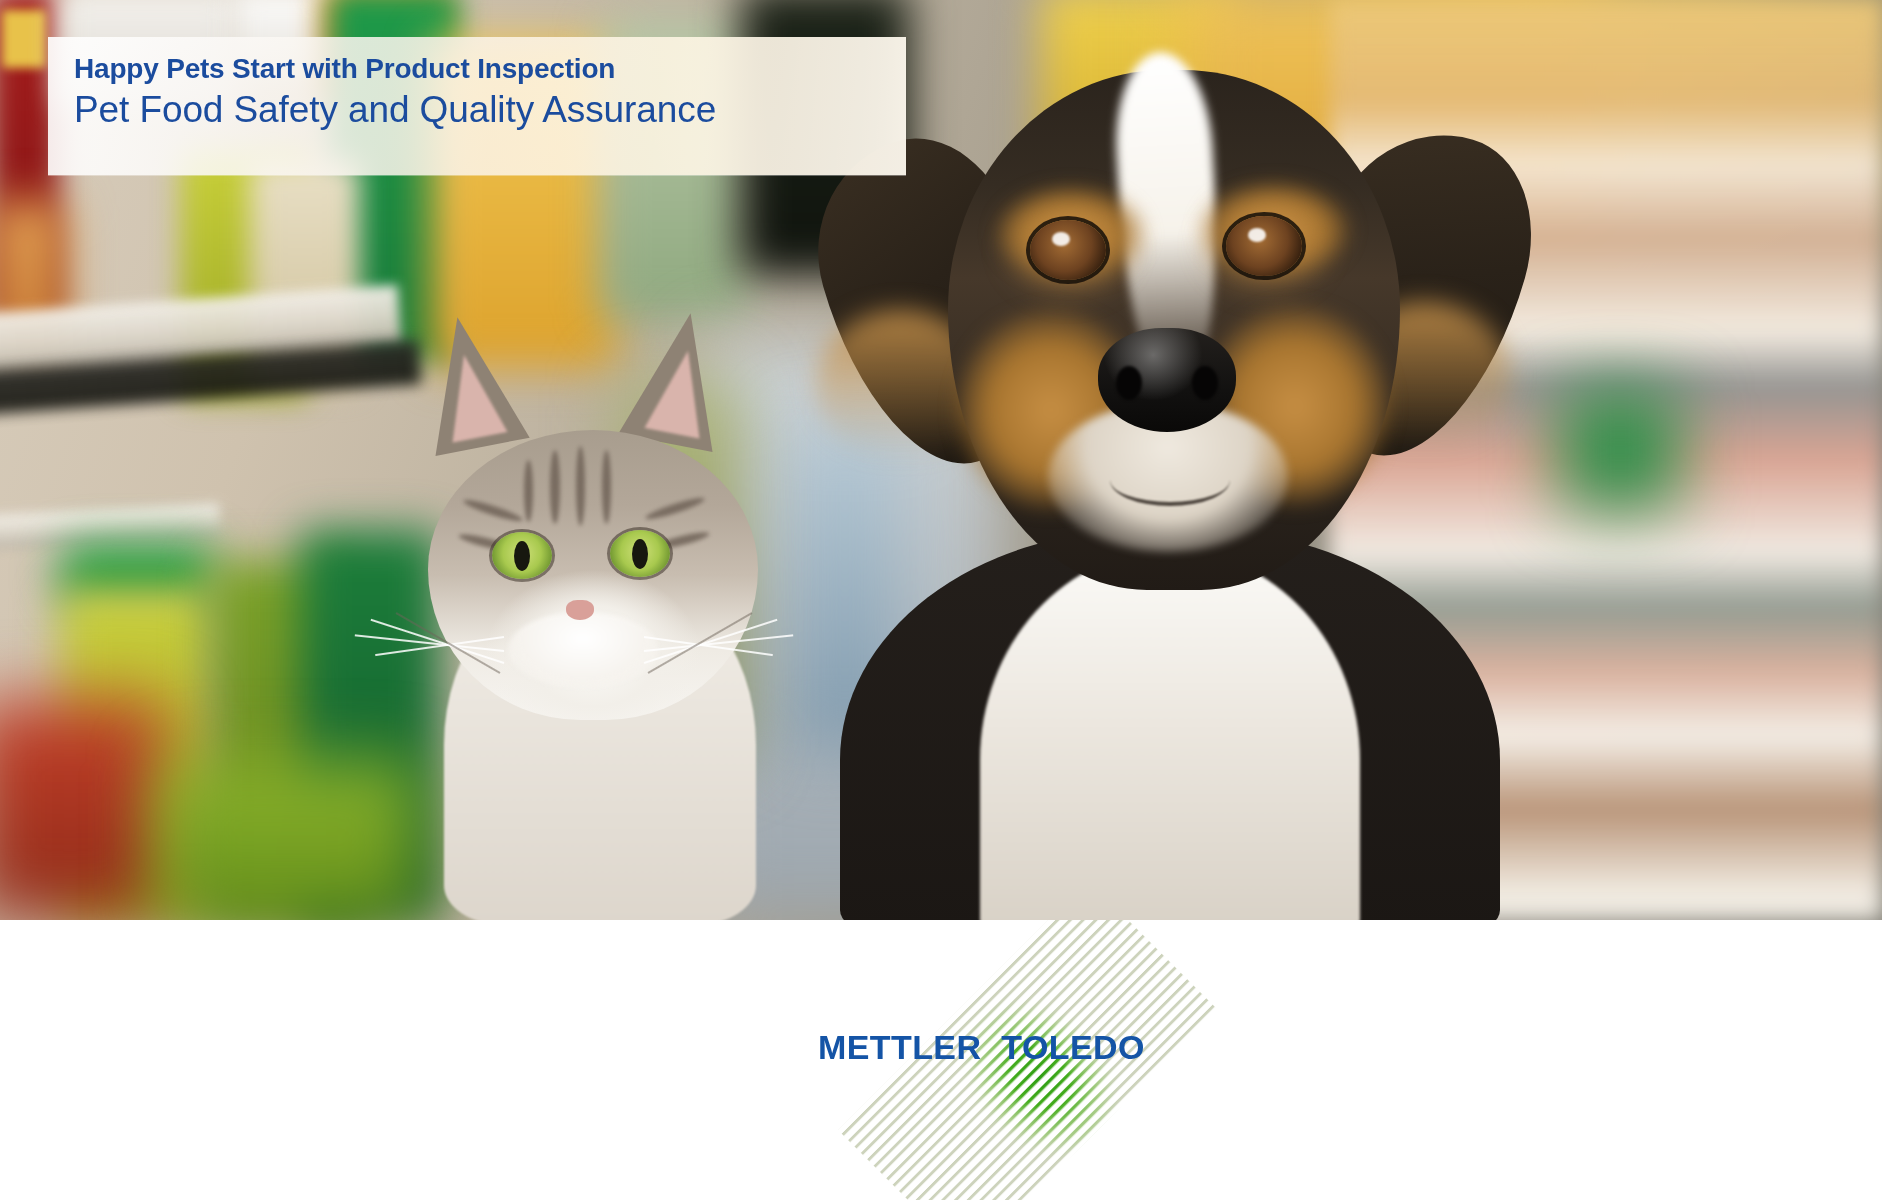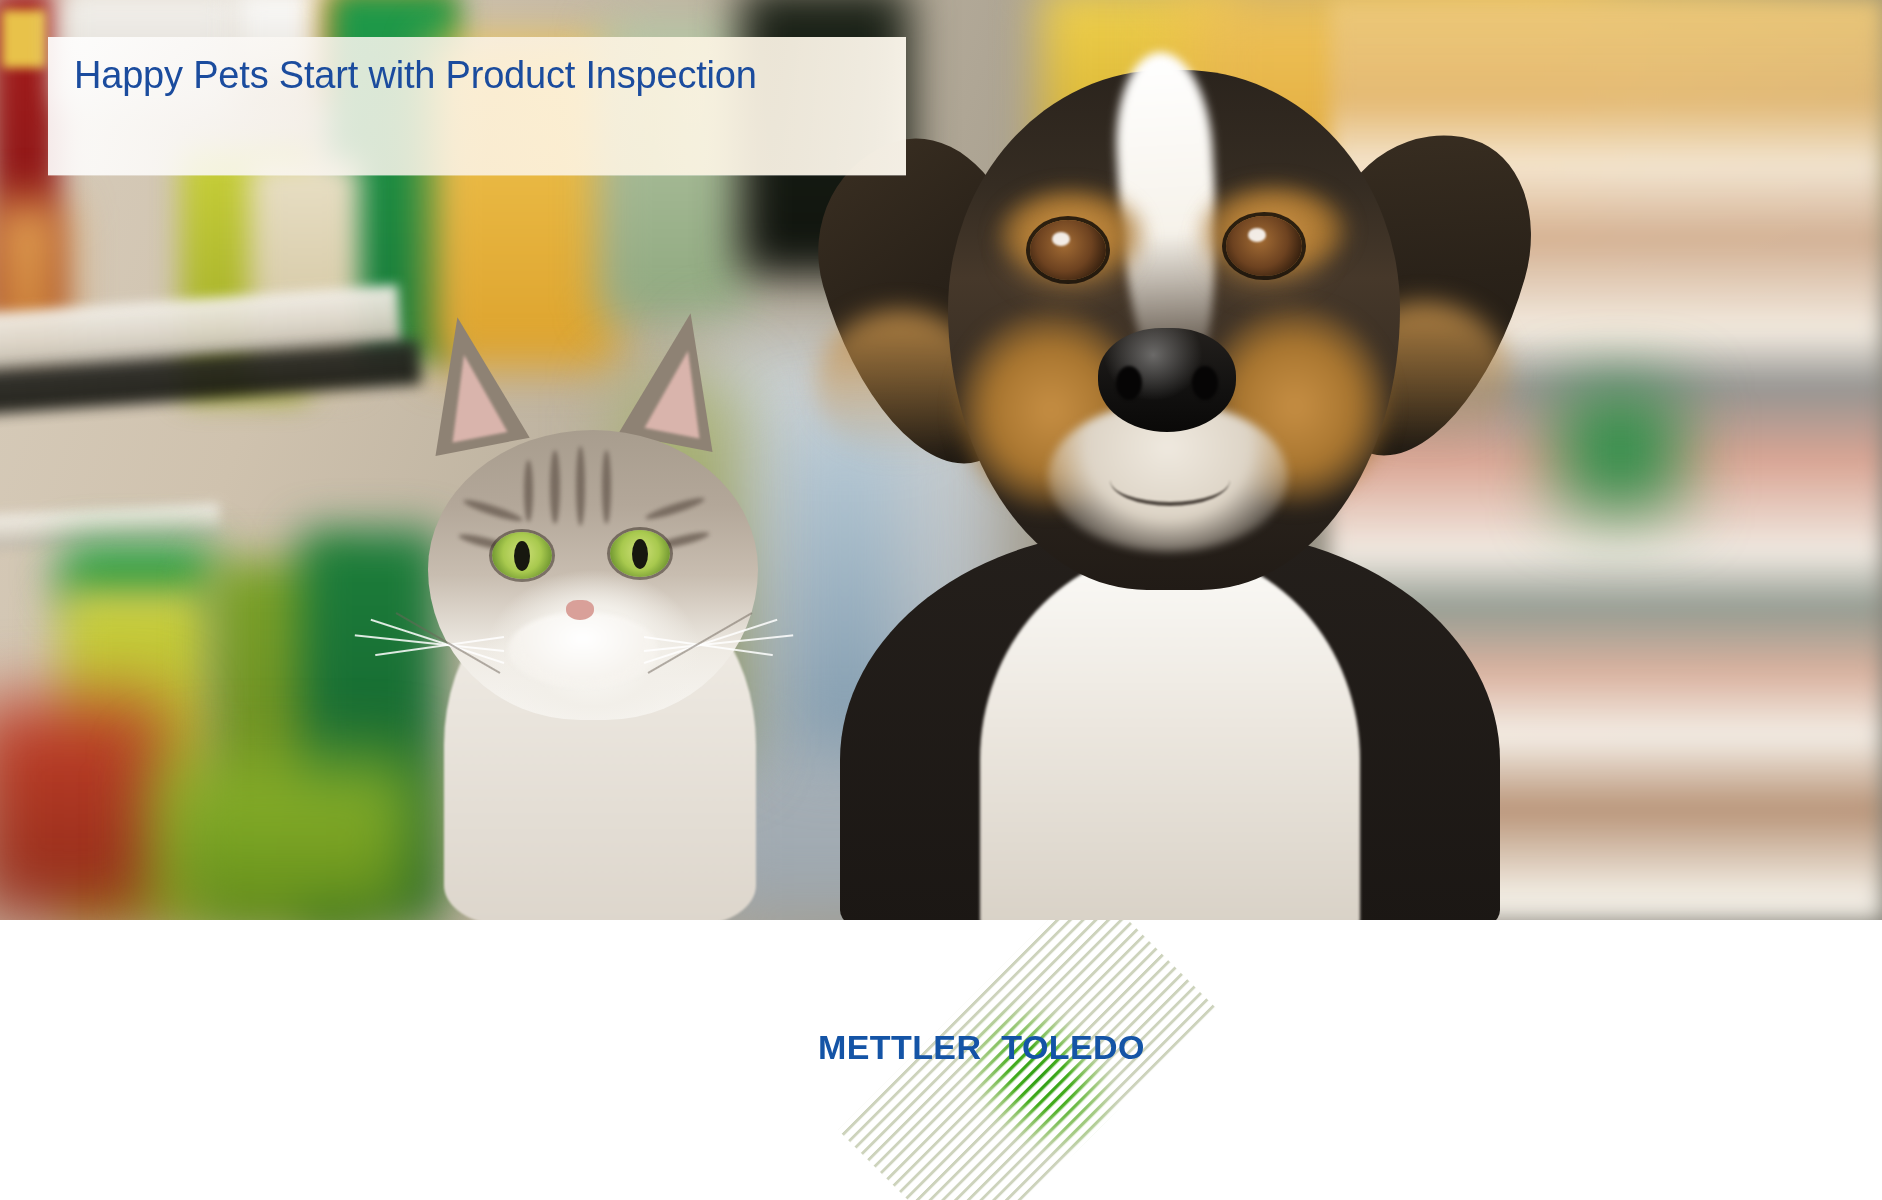--- a/index.html
+++ b/index.html
@@ -338,22 +338,22 @@
         rgba(255,250,240,.94) 100%);
     box-shadow: 0 1px 0 rgba(255,255,255,.35);
   }
   .banner-inner {
     position: absolute;
     left: 26px;
     top: 16px;
     right: 10px;
   }
   .banner-title {
-    font-size: 38px;
-    font-weight: 400;
+    font-size: 28px;
+    font-weight: 700;
     line-height: 1.16;
     letter-spacing: -.2px;
     color: #1b4c9e;
     white-space: nowrap;
   }
   .banner-subtitle {
     margin-top: 3px;
     font-size: 37px;
     font-weight: 400;
     line-height: 1.18;
@@ -519,20 +519,21 @@
           <div class="dog-nostril" style="right:18px;"></div>
         </div>
         <div class="dog-mouth"></div>
       </div>
 
     </div>
 
     <div class="banner">
       <div class="banner-inner">
         <div class="banner-title">Happy Pets Start with Product Inspection</div>
+        <div class="banner-subtitle">Pet Food Safety and Quality Assurance</div>
       </div>
     </div>
   </div>
 
   <div class="footer">
     <div class="logo">
 
       <div class="logo-stripes">
         <svg width="520" height="280" viewBox="0 0 520 280">
           <defs>

